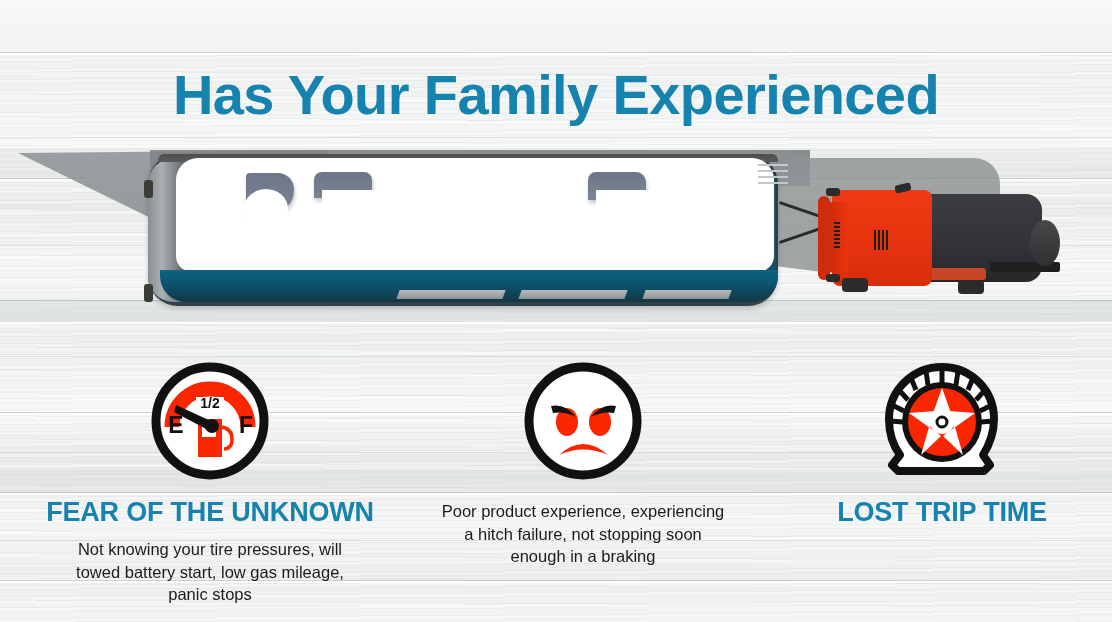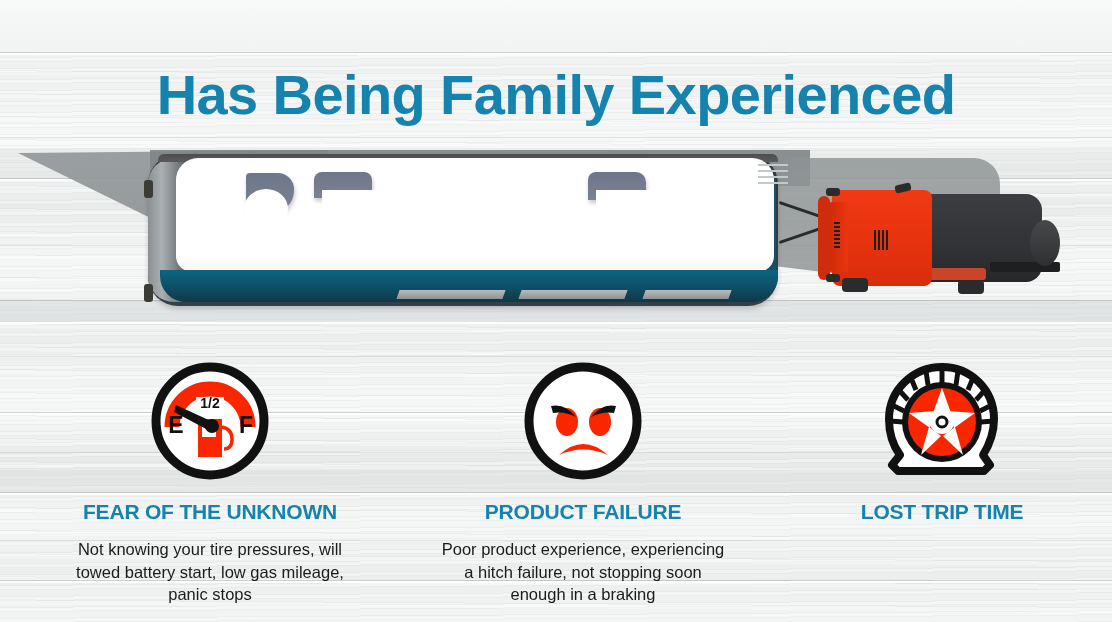--- a/index.html
+++ b/index.html
@@ -217,21 +217,21 @@
   
   .cols{position:absolute;left:0;top:352px;width:884px;height:270px;}
   .col{position:absolute;top:0;text-align:center;}
   .col-1{left:8px;width:404px;}
   .col-2{left:412px;width:342px;}
   .col-3{left:772px;width:340px;}
 
   .icon-wrap{height:138px;display:flex;align-items:center;justify-content:center;}
 
   .col-title{
-    font-size:21px;font-weight:800;letter-spacing:-.2px;
+    font-size:27px;font-weight:800;letter-spacing:-.2px;
     color:#1682ae;line-height:32px;margin-top:6px;white-space:nowrap;
   }
   .col-body{
     font-size:16.5px;line-height:22.5px;color:#1b1b1b;
     margin:10px auto 13px;font-weight:400;
   }
   .col-1 .col-body{width:272px;}
   .col-2 .col-body{width:296px;}
   .col-3 .col-body{width:254px;}
 </style>
@@ -260,21 +260,21 @@
     <div class="plank" style="top:412px;"></div>
     <div class="plank-hi" style="top:413px;"></div>
     <div class="plank soft" style="top:452px;"></div>
     <div class="plank" style="top:492px;"></div>
     <div class="plank-hi" style="top:493px;"></div>
     <div class="plank soft" style="top:540px;"></div>
     <div class="plank" style="top:580px;"></div>
     <div class="plank-hi" style="top:581px;"></div>
   </div>
 
-  <div class="headline">Has Being Family Experienced</div>
+  <div class="headline">Has Your Family Experienced</div>
 
   <div class="scene">
 
     <div class="rv-shadow"></div>
     <div class="rv-shadow2"></div>
     <div class="rv-shadow3"></div>
 
     <div class="rv"></div>
     <div class="rv-edge-teal"></div>
     <div class="rv-left-cap"></div>
@@ -351,21 +351,20 @@
       <div class="icon-wrap">
         <svg width="120" height="120" viewBox="0 0 120 120" aria-hidden="true">
           <circle cx="60" cy="60" r="54" fill="#ffffff" stroke="#111111" stroke-width="9"></circle>
           <ellipse cx="44" cy="61" rx="11" ry="14" fill="#fa2600"></ellipse>
           <ellipse cx="77" cy="61" rx="11" ry="14" fill="#fa2600"></ellipse>
           <path d="M28 45 Q42 42 53 56 Q42 50 30 52 Z" fill="#111111"></path>
           <path d="M93 45 Q79 42 68 56 Q79 50 91 52 Z" fill="#111111"></path>
           <path d="M36 94 Q60 72 85 94 Q60 83 36 94 Z" fill="#fa2600"></path>
         </svg>
       </div>
-      <div class="col-title">PRODUCT FAILURE</div>
       <div class="col-body">Poor product experience, experiencing a hitch failure, not stopping soon enough in a braking</div>
     </div>
 
     <div class="col col-3">
       <div class="icon-wrap">
         <svg width="124" height="120" viewBox="0 0 124 120" aria-hidden="true">
           <path d="M62 6 C91 6 114 29 114 58 C114 74 108 86 103 94 L110 104 L104 110 L18 110 L12 104 L20 94
                    C14 86 9 74 9 58 C9 29 33 6 62 6 Z" fill="#ffffff" stroke="#111111" stroke-width="8" stroke-linejoin="round"></path>
           <g stroke="#111111" stroke-width="5" stroke-linecap="butt">
             <line x1="62" y1="8" x2="62" y2="22"></line>

